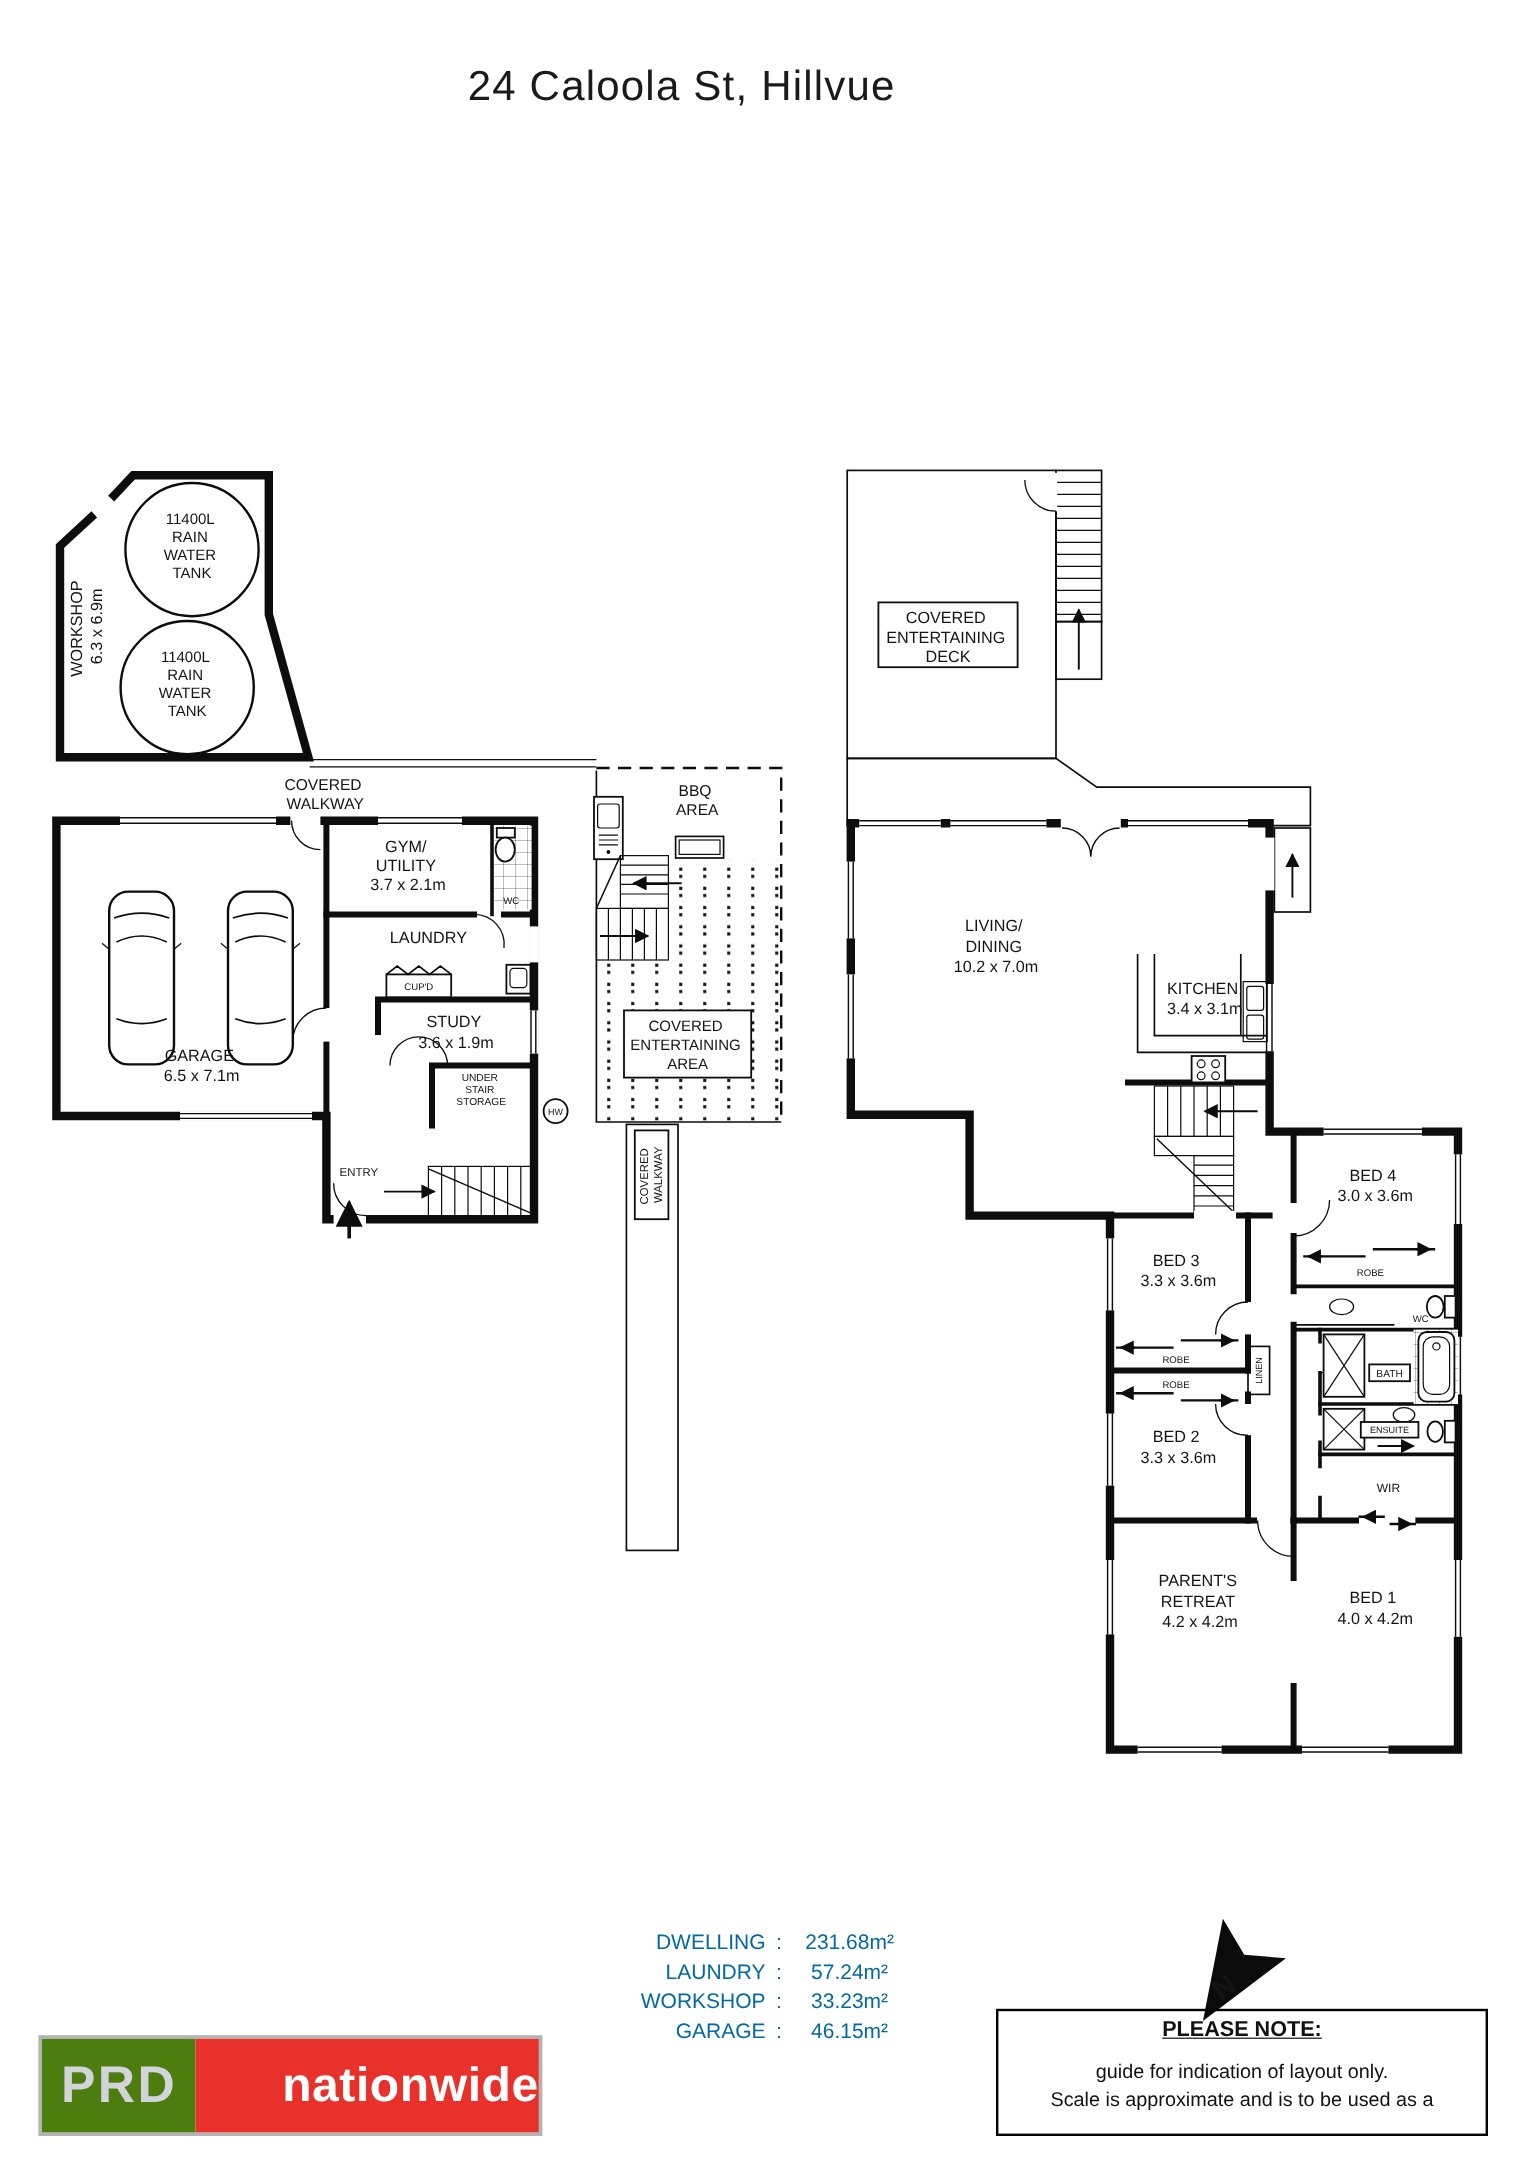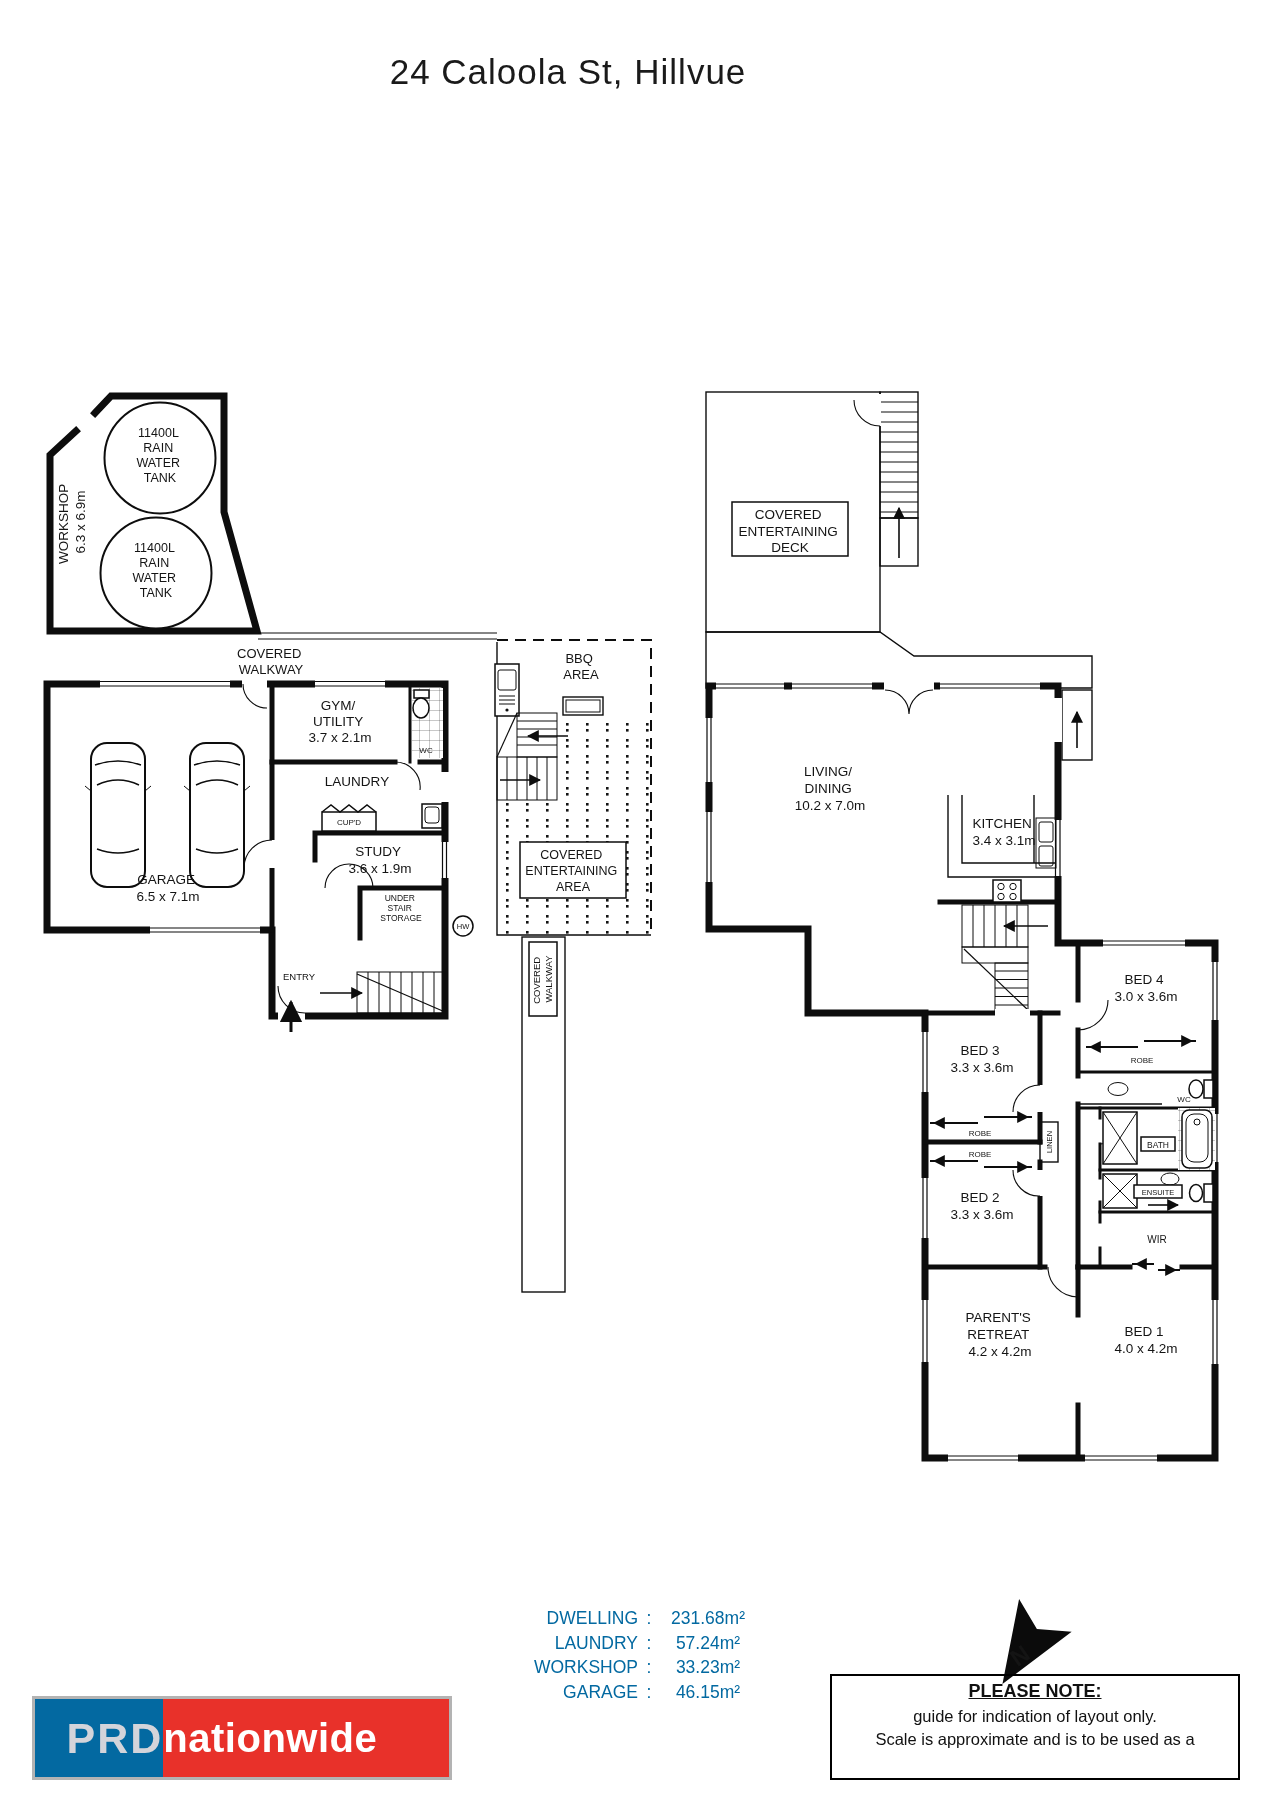--- a/index.html
+++ b/index.html
@@ -27,26 +27,26 @@
   
   #areas{position:absolute;left:400px;top:1606px;width:356px;}
   .area-row{display:grid;grid-template-columns:1fr 12px 96px;column-gap:5px;
         font-size:17.5px;line-height:24.5px;color:#0369a1;}
   .a-label{text-align:right;}
   .a-sep{text-align:center;}
   .a-val{text-align:center;}
   #logo{position:absolute;left:32px;top:1696px;width:420px;height:84px;border:3px solid #b3b3b3;
         box-sizing:border-box;display:flex;}
   #logo .navy{width:31%;display:flex;align-items:center;justify-content:center;}
-  #logo .red{flex:1;display:flex;align-items:center;justify-content:flex-start;}
+  #logo .red{flex:1;display:flex;align-items:center;justify-content:flex-end;}
   #logo .prd{font-size:43px;font-weight:bold;color:#d3d4da;letter-spacing:2px;}
   #logo .nw{font-size:40px;font-weight:bold;color:#ffffff;letter-spacing:0.5px;}
   #note{position:absolute;left:830px;top:1674px;width:410px;height:106px;border:2px solid #000;
         box-sizing:border-box;text-align:center;padding-top:5px;}
-  #note .head{font-size:18px;font-weight:bold;text-decoration:underline;margin-bottom:3px;}
+  #note .head{font-size:18px;font-weight:bold;text-decoration:underline;margin-bottom:14px;}
   #note .line{font-size:16.5px;line-height:1.38;}
 </style>
 </head>
 <body>
 
 <div id="page">
 
 <div id="plan-title">24 Caloola St, Hillvue</div>
 
 <svg width="1272" height="1800" viewBox="0 0 1272 1800">
@@ -502,21 +502,21 @@
     <span class="a-val">33.23m²</span>
   </div>
   <div class="area-row">
     <span class="a-label">GARAGE</span>
     <span class="a-sep">:</span>
     <span class="a-val">46.15m²</span>
   </div>
 </div>
 
 <div id="logo">
-  <div class="navy" style="background: #0369a1; justify-content: flex-end;">
+  <div class="navy" style="background: #4d7c0f;">
     <span class="prd">PRD</span>
   </div>
   <div class="red" style="background: rgb(232, 49, 42);">
     <span class="nw">nationwide</span>
   </div>
 </div>
 
 <div id="note">
   <div class="head">PLEASE NOTE:</div>
   <div class="line">guide for indication of layout only.</div>

